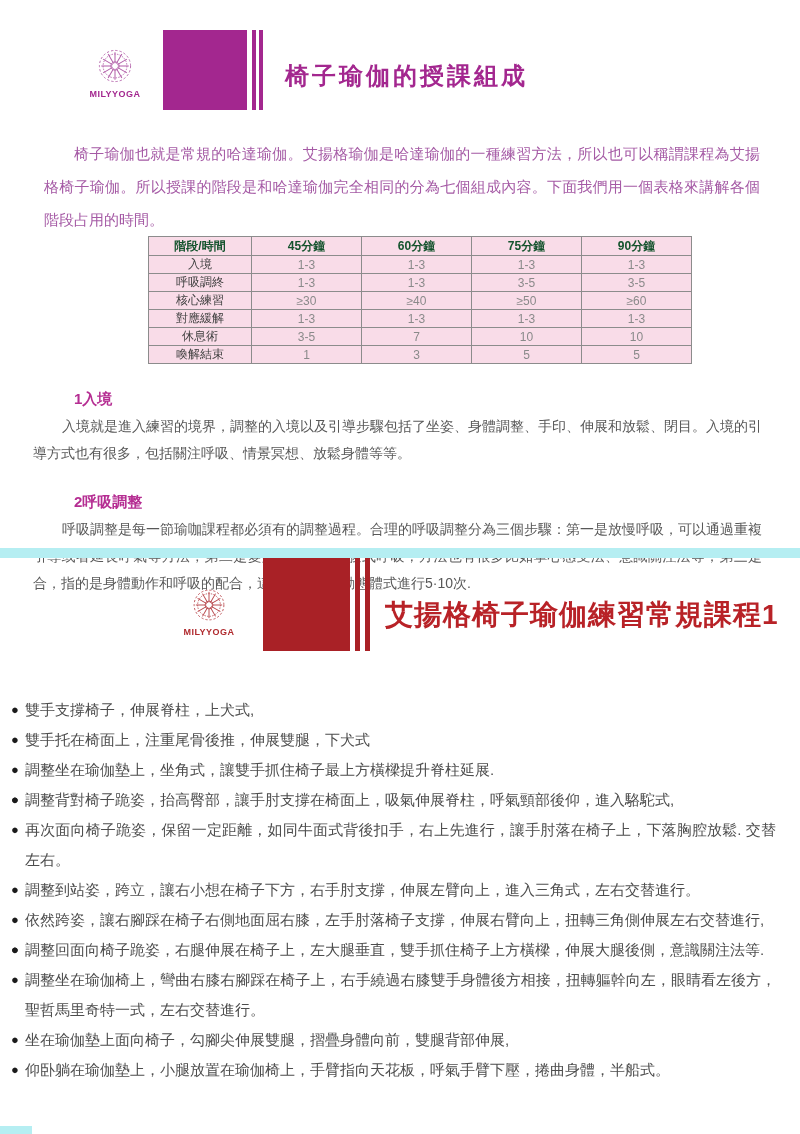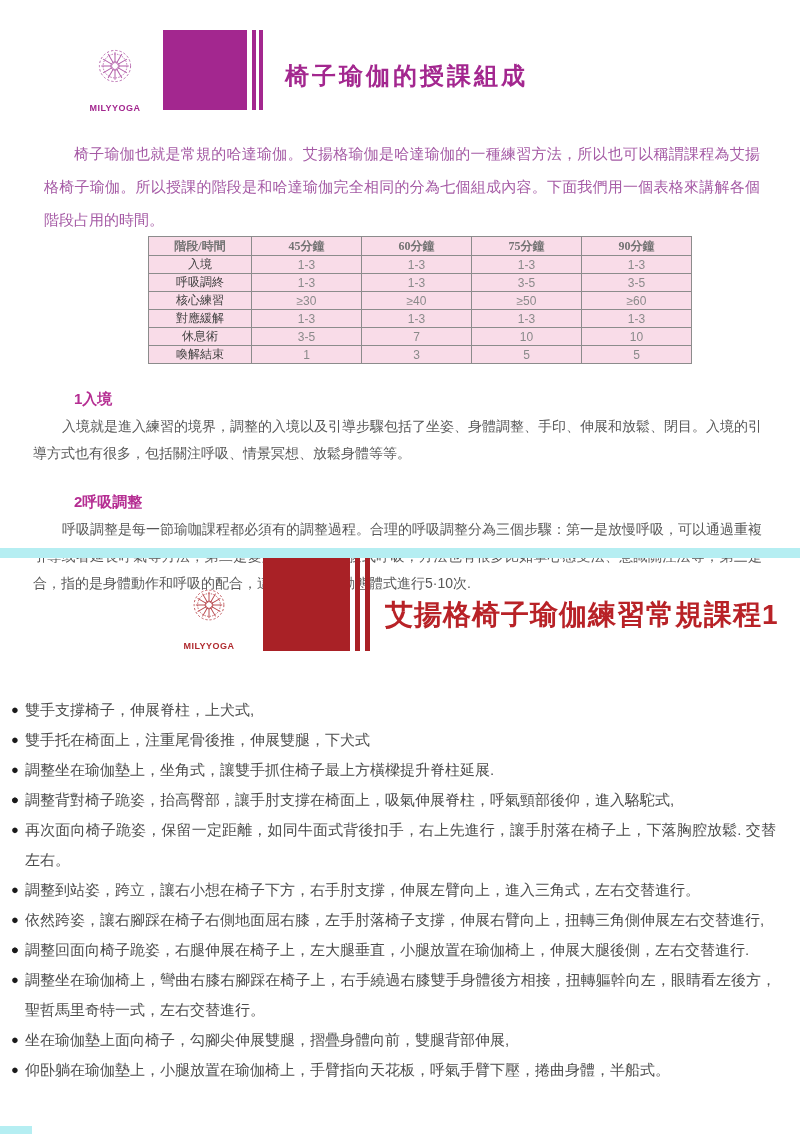--- a/index.html
+++ b/index.html
@@ -5,21 +5,21 @@
   html,body { margin:0; padding:0; background:#fff; }
   #canvas {
     position:relative; width:800px; height:1134px; background:#ffffff;
     font-family:"Liberation Sans","DejaVu Sans",sans-serif; overflow:hidden;
   }
 
   
   .hdr { position:relative; }
   .logo { position:absolute; text-align:center; line-height:1; }
   .logo svg { display:block; margin:0 auto; }
-  .logo .brand { font-size:9px; font-weight:bold; letter-spacing:.5px; margin-top:16px; }
+  .logo .brand { font-size:9px; font-weight:bold; letter-spacing:.5px; margin-top:2px; }
   .sq { position:absolute; }
   .vlines { position:absolute; display:flex; }
   .vlines span { display:block; }
 
   
   .page1 { position:absolute; top:0; left:0; width:800px; height:548px; }
   .page1 .hdr { height:115px; }
   .page1 .logo { left:84px; top:44px; width:62px; color:#b25fa9; }
   .page1 .logo .brand { color:#a3278f; }
   .page1 .sq { left:163px; top:30px; width:84px; height:80px; background:#a3278f; }
@@ -34,21 +34,21 @@
     font-size:15px; line-height:33px; color:#a55aa5;
   }
   .stage-table {
     border-collapse:collapse; margin:0 0 0 148px;
     font-size:12px; text-align:center; background:#f9dce8;
   }
   .stage-table td {
     border:1px solid #8c8c8c; height:16px; padding:0 4px;
     color:#8a8a8a; width:101px;
   }
-  .stage-table tr.head td { color:#737373; font-weight:bold; height:18px;font-family:Liberation Serif, serif; }
+  .stage-table tr.head td { color:#14532d; font-weight:bold; height:18px; }
   .stage-table td.stage { color:#3f3f3f; width:94px; }
   .sec-h {
     margin:26px 40px 4px 74px; font-size:15px; font-weight:bold; color:#b52d92;
   }
   .sec-p {
     margin:4px 38px 0 33px; text-indent:29px; text-align:justify;
     font-size:14px; line-height:27px; color:#585858;
   }
 
   
@@ -214,21 +214,21 @@
     <ul class="pose-list" id="pose-list">
         <li><span class="dot">●</span><span>雙手支撐椅子，伸展脊柱，上犬式,</span></li>
         <li><span class="dot">●</span><span>雙手托在椅面上，注重尾骨後推，伸展雙腿，下犬式</span></li>
         <li><span class="dot">●</span><span>調整坐在瑜伽墊上，坐角式，讓雙手抓住椅子最上方橫樑提升脊柱延展.</span></li>
         <li><span class="dot">●</span></li>
         <li><span class="dot">●</span><span>調整背對椅子跪姿，抬高臀部，讓手肘支撐在椅面上，吸氣伸展脊柱，呼氣頸部後仰，進入駱駝式,</span></li>
         <li><span class="dot">●</span><span>再次面向椅子跪姿，保留一定距離，如同牛面式背後扣手，右上先進行，讓手肘落在椅子上，下落胸腔放鬆. 交替左右。</span></li>
         <li><span class="dot">●</span><span>調整到站姿，跨立，讓右小想在椅子下方，右手肘支撐，伸展左臂向上，進入三角式，左右交替進行。</span></li>
         <li><span class="dot">●</span><span>依然跨姿，讓右腳踩在椅子右側地面屈右膝，左手肘落椅子支撐，伸展右臂向上，扭轉三角側伸展左右交替進行,</span></li>
         <li><span class="dot">●</span></li>
-        <li><span class="dot">●</span><span>調整回面向椅子跪姿，右腿伸展在椅子上，左大腿垂直，小腿放置在瑜伽椅上，伸展大腿後側，左右交替進行.</span></li>
+        <li><span class="dot">●</span><span>調整回面向椅子跪姿，右腿伸展在椅子上，左大腿垂直，雙手抓住椅子上方橫樑，伸展大腿後側，意識關注法等.</span></li>
         <li><span class="dot">●</span><span>調整坐在瑜伽椅上，彎曲右膝右腳踩在椅子上，右手繞過右膝雙手身體後方相接，扭轉軀幹向左，眼睛看左後方，聖哲馬里奇特一式，左右交替進行。</span></li>
         <li><span class="dot">●</span><span>坐在瑜伽墊上面向椅子，勾腳尖伸展雙腿，摺疊身體向前，雙腿背部伸展,</span></li>
         <li><span class="dot">●</span><span>仰卧躺在瑜伽墊上，小腿放置在瑜伽椅上，手臂指向天花板，呼氣手臂下壓，捲曲身體，半船式。</span></li>
       </ul>
   </section>
 
   <div class="corner-bar"></div>
 </div>
 
 </body></html>

